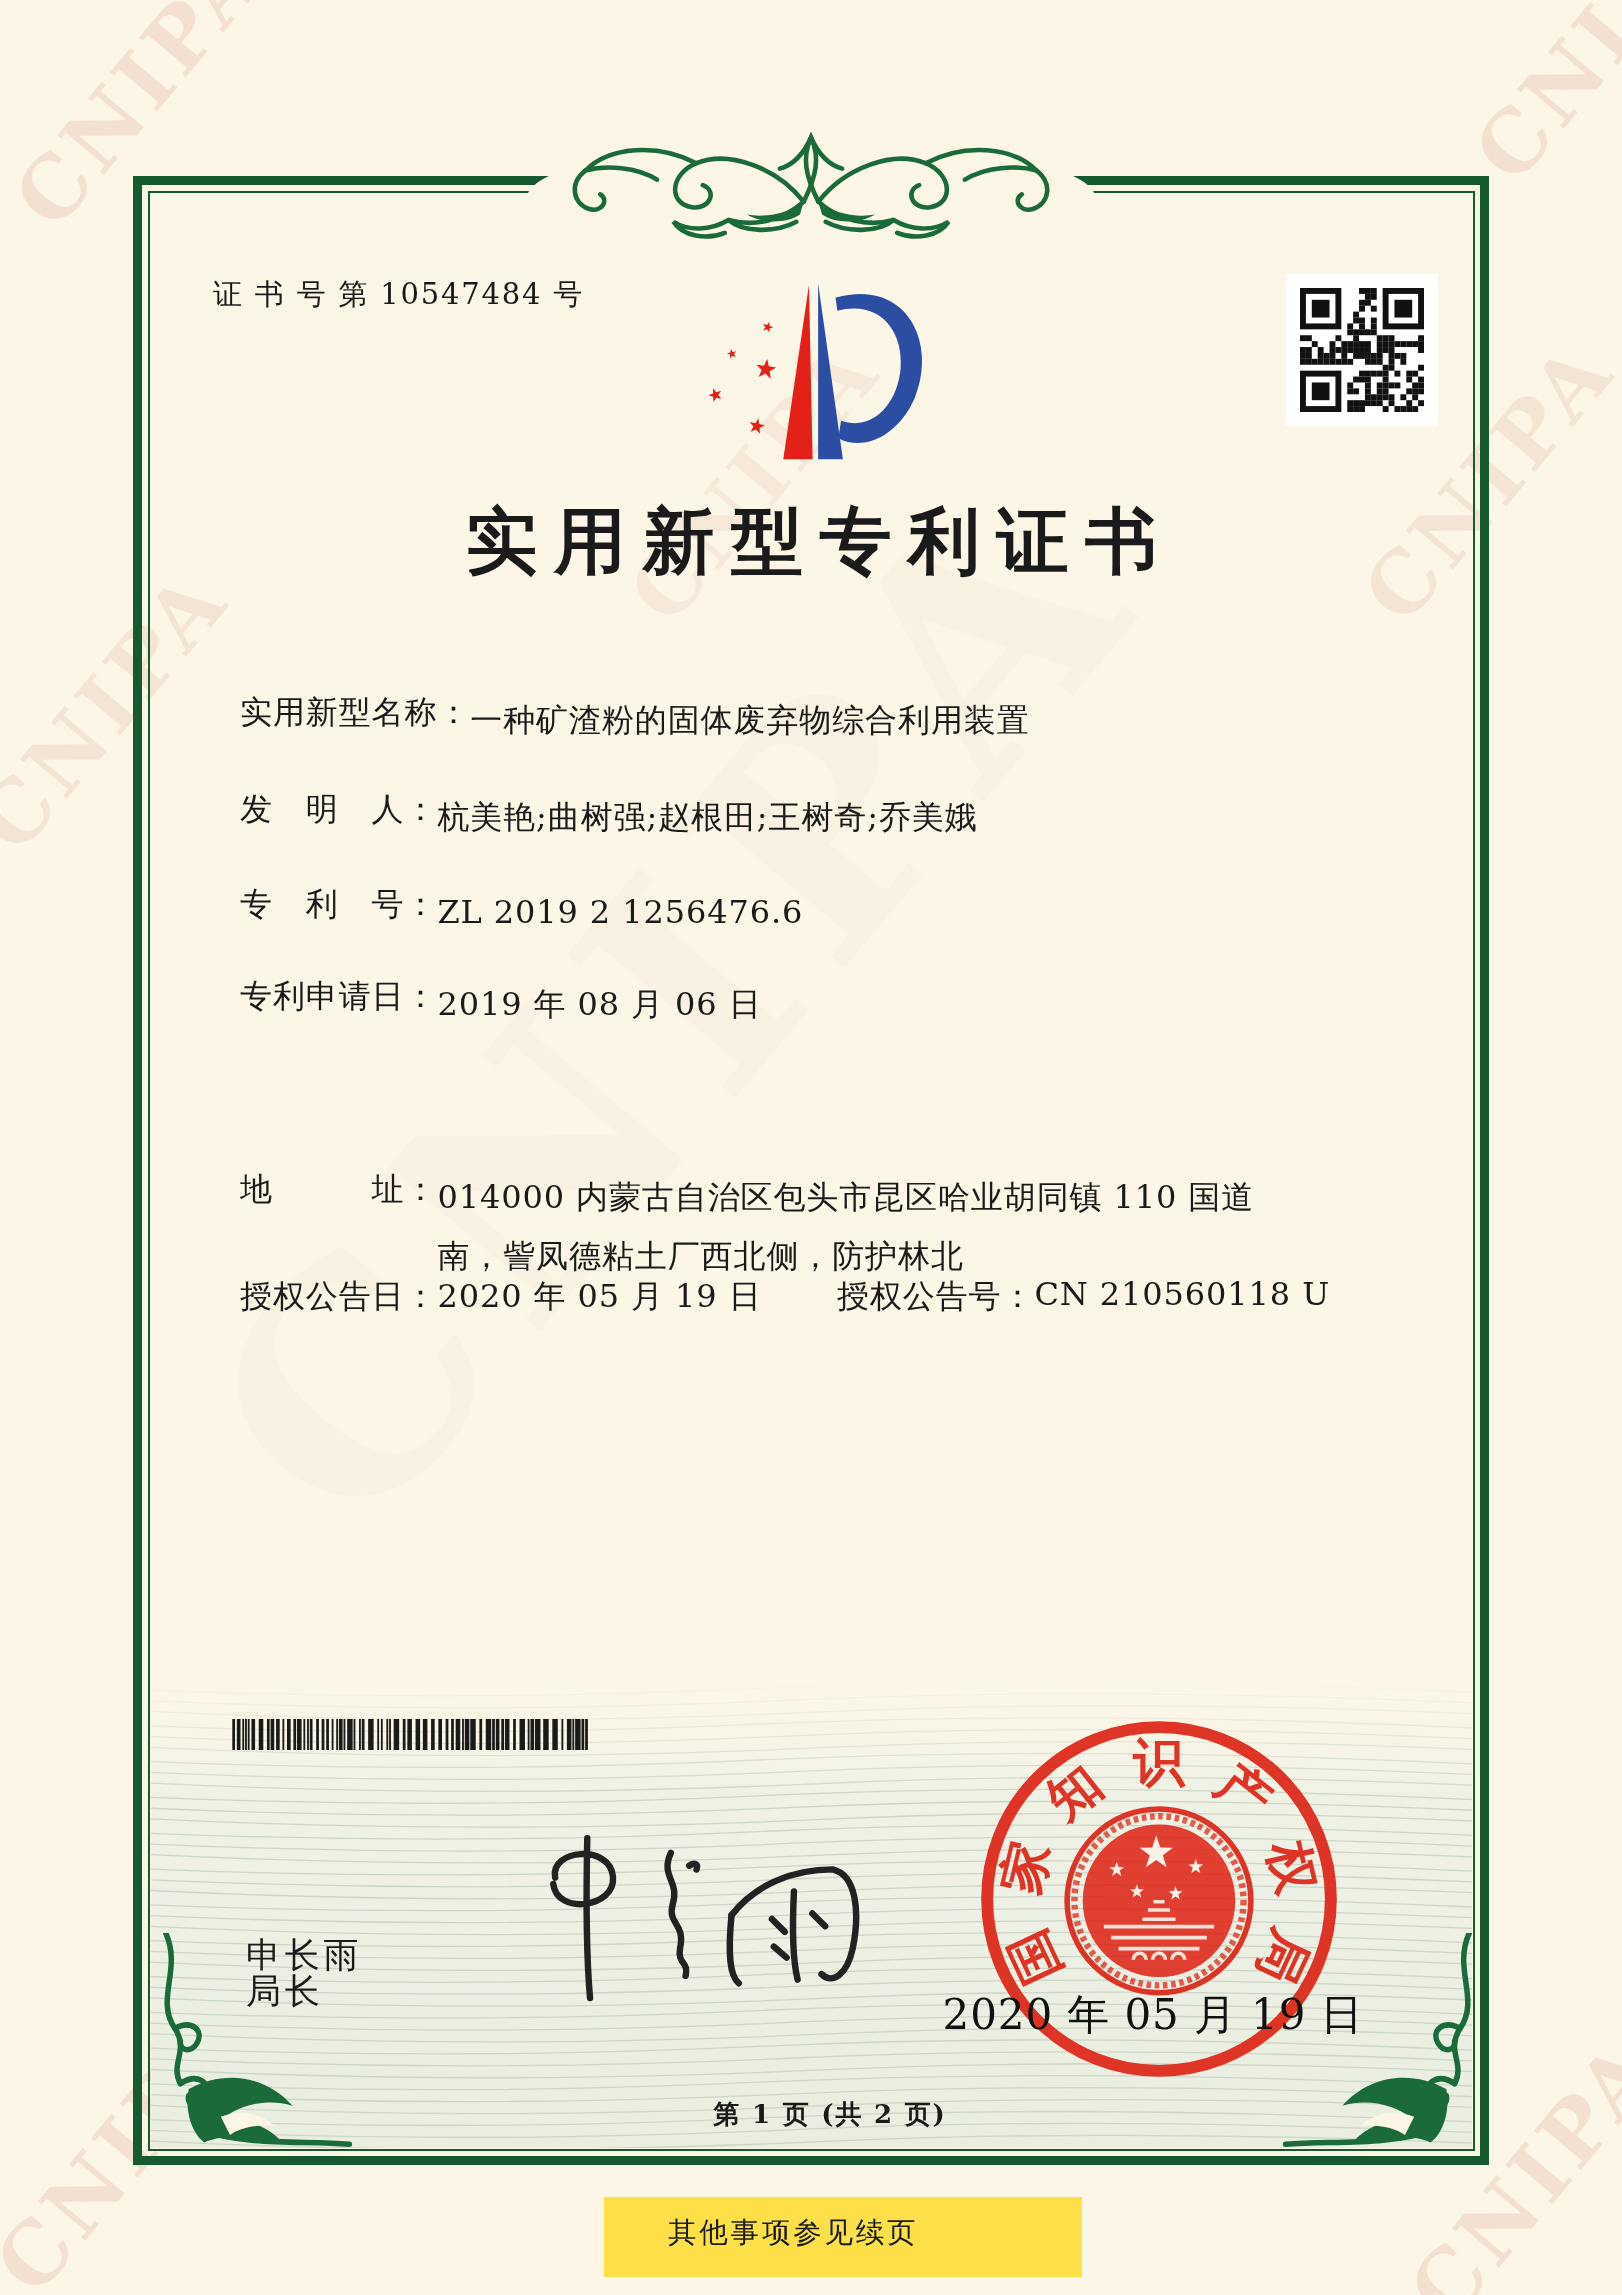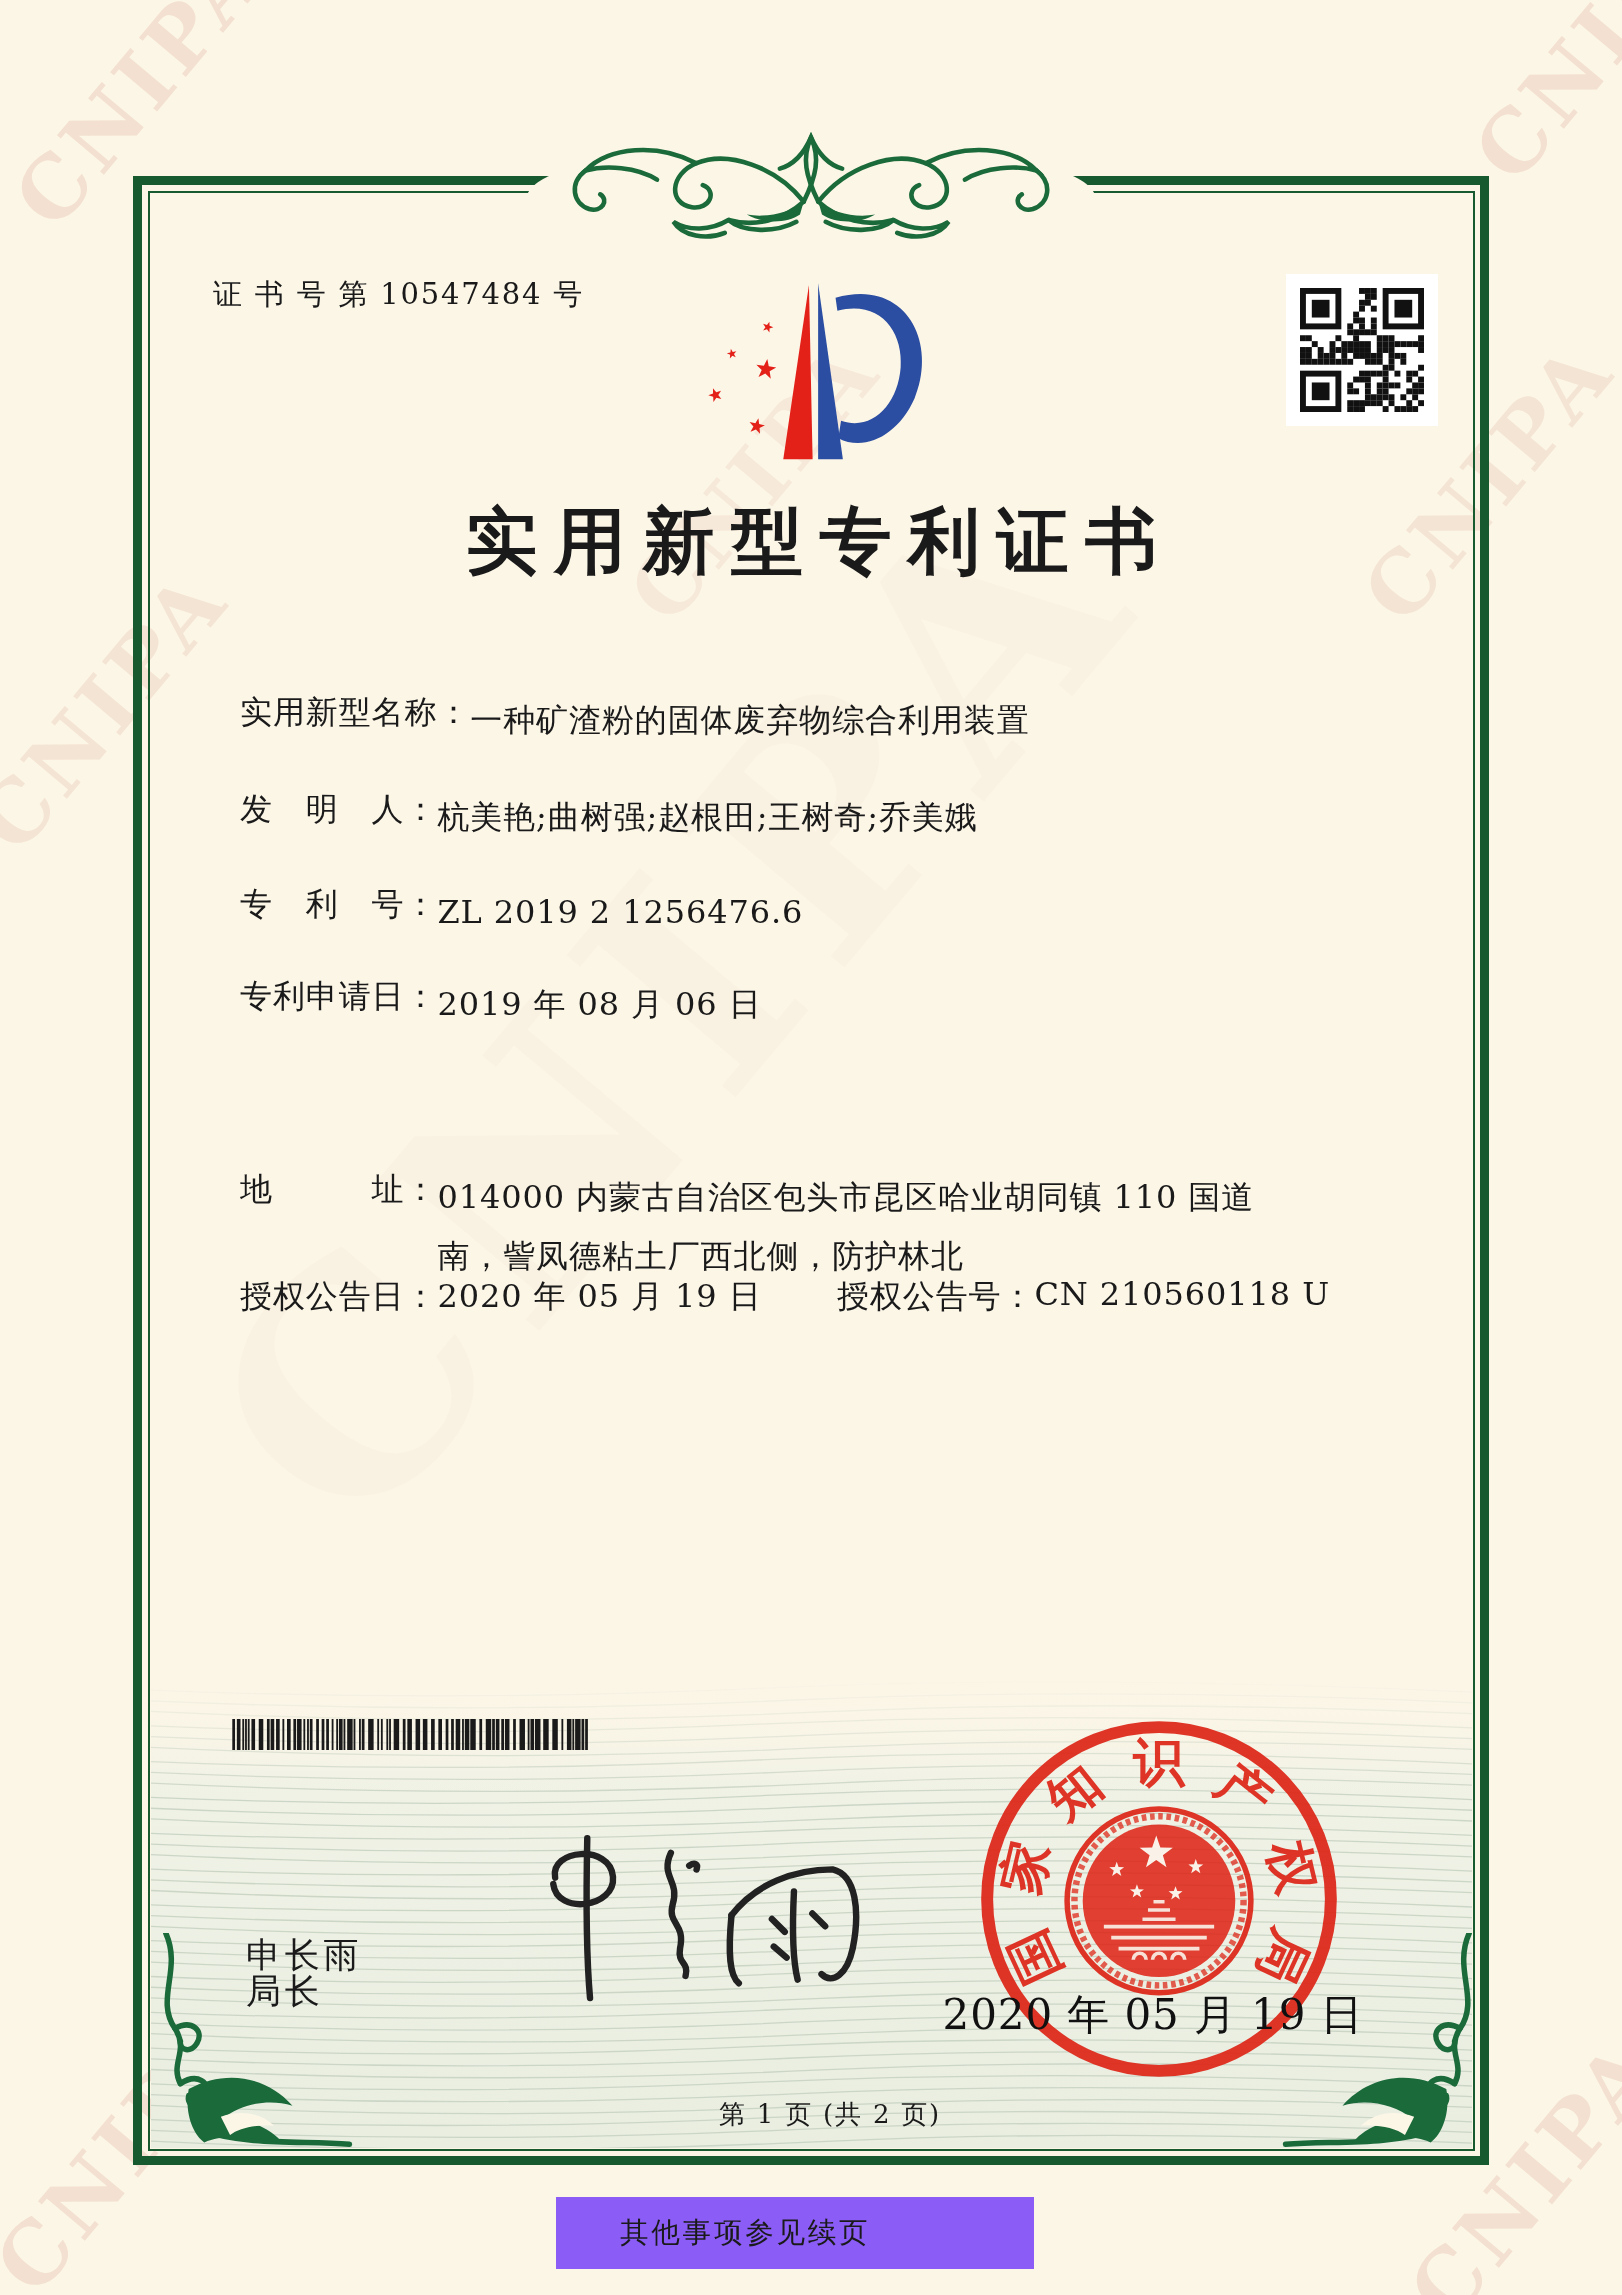--- a/index.html
+++ b/index.html
@@ -59,23 +59,23 @@
         background:linear-gradient(180deg,#fcf6e7 0%,rgba(252,246,231,0) 100%);}
   
   .barcode{position:absolute; left:231px; top:1719px; z-index:2;}
   .sig-title{position:absolute; left:246px; top:1968px; font-size:35px; z-index:2; letter-spacing:3.7px;}
   .sig-name{position:absolute; left:246px; top:1932px; font-size:35px; z-index:2; letter-spacing:3.7px;}
   .signature{position:absolute; left:500px; top:1827px; z-index:3;}
   .seal{position:absolute; left:966px; top:1706px; z-index:4;}
   .seal-date{position:absolute; left:1153px; top:1987px; transform:translateX(-50%);
              font-size:42px; color:#111; z-index:5; white-space:nowrap; letter-spacing:0.9px;}
   .page-info{position:absolute; left:151px; top:2097px; width:1358px; text-align:center;
-             font-size:26px; z-index:2; letter-spacing:1.8px;}
-  .footer-strip{position:absolute; left:556px; top:2197px; width:478px; height:72px;
-                background:#8b5cf6; z-index:2;}
+             font-size:26px; z-index:2; letter-spacing:1.8px;font-weight:bold;}
+  .footer-strip{position:absolute; left:604px; top:2197px; width:478px; height:80px;
+                background:#fde047; z-index:2;}
   .footer-strip span{display:block; padding-left:64px; line-height:72px; font-size:28.5px; letter-spacing:2.8px;}
 </style>
 </head>
 <body>
 
 <div class="page">
 
   <span class="wm wm1">CNIPA</span>
   <span class="wm wm2">CNIPA</span>
   <span class="wm wm3">CNIPA</span>

